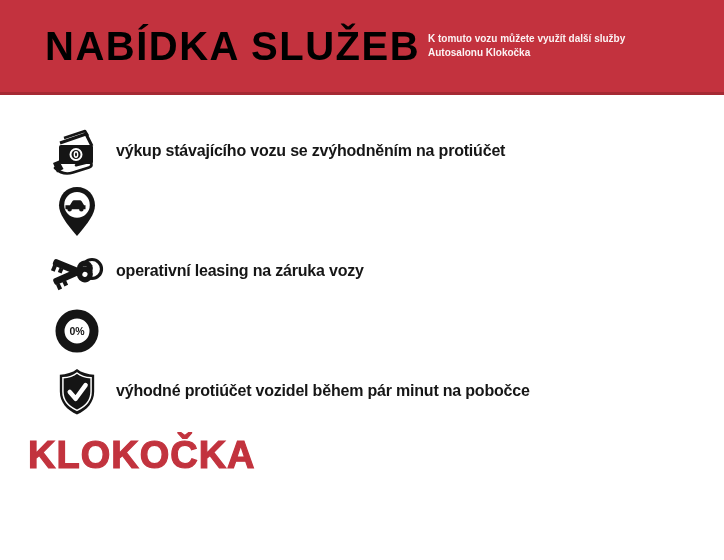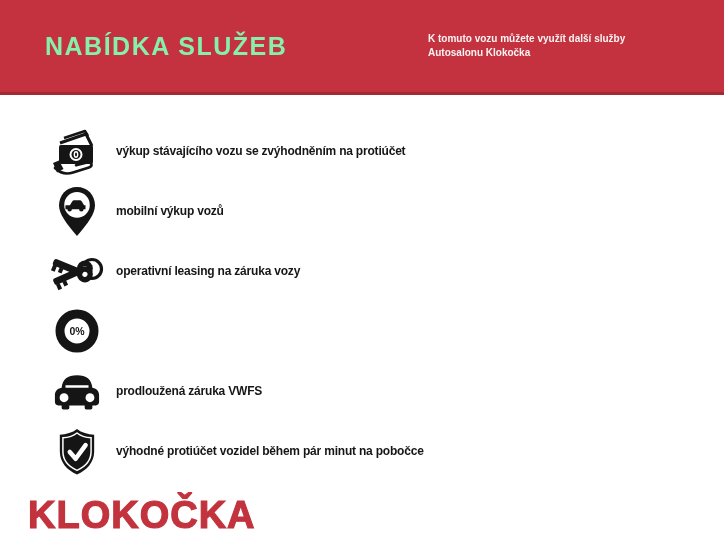--- a/index.html
+++ b/index.html
@@ -16,22 +16,22 @@
     height: 95px;
     background: #c3323e;
     border-bottom: 3px solid #a52933;
     display: flex;
     justify-content: space-between;
     align-items: center;
     padding: 0 28px 0 45px;
   }
   .banner-title {
     margin: 0;
-    color: #86efac;
-    font-size: 25px;
+    color: #000000;
+    font-size: 40px;
     font-weight: bold;
     letter-spacing: 1.5px;
     white-space: nowrap;
   }
   .banner-sub {
     width: 268px;
     color: rgba(255,255,255,0.94);
     font-size: 10px;
     font-weight: bold;
     line-height: 1.42;
@@ -47,21 +47,21 @@
   }
   .icon-box {
     width: 62px;
     flex: none;
     display: flex;
     justify-content: center;
     align-items: center;
   }
   .service-label {
     margin-left: 8px;
-    font-size: 12px;
+    font-size: 16px;
     font-weight: bold;
     color: #161616;
     letter-spacing: -0.2px;
     white-space: nowrap;
   }
   .icon-box svg { display: block; }
 
   
   .footer { padding: 13px 0 0 28px; }
   .logo-text {
@@ -102,21 +102,20 @@
   </div>
 
   <div class="service-row">
     <span class="icon-box">
       <svg width="42" height="53" viewBox="0 0 44 56">
         <path d="M22,2 C11,2 3,10.5 3,21.5 C3,30.5 10,40 22,54 C34,40 41,30.5 41,21.5 C41,10.5 33,2 22,2 Z" fill="#151515"></path>
         <circle cx="22" cy="21" r="13.5" fill="#ffffff"></circle>
         <path d="M14.5,21.5 l2.6,-4.4 c0.4,-0.7 1,-1.1 1.8,-1.1 h6.2 c0.8,0 1.4,0.4 1.8,1.1 l2.6,4.4 h1.5 v4.2 h-2 a2.4,2.4 0 0 1 -4.8,0 h-7.6 a2.4,2.4 0 0 1 -4.8,0 h-2 v-4.2 z" fill="#151515"></path>
       </svg>
     </span>
-    <span class="service-label">mobilní výkup vozů</span>
   </div>
 
   <div class="service-row">
     <span class="icon-box">
       <svg width="60" height="46" viewBox="0 0 60 46">
         <circle cx="45" cy="21" r="9.5" fill="none" stroke="#151515" stroke-width="3.2"></circle>
         <g transform="rotate(-24 37 21)">
           <rect x="4" y="17.5" width="34" height="7" rx="2.5" fill="#151515"></rect>
           <rect x="5" y="24" width="4" height="6" fill="#151515"></rect>
           <rect x="12" y="24" width="4" height="5" fill="#151515"></rect>
@@ -137,31 +136,20 @@
 
   <div class="service-row">
     <span class="icon-box">
       <svg width="46" height="46" viewBox="0 0 46 46">
         <circle cx="23" cy="23" r="17" fill="none" stroke="#151515" stroke-width="9"></circle>
         <text x="23" y="27" text-anchor="middle" font-family="Liberation Sans, sans-serif" font-size="10.5" font-weight="bold" fill="#151515">0%</text>
       </svg>
     </span>
   </div>
 
-  <div class="service-row">
-    <span class="icon-box">
-      <svg width="48" height="40" viewBox="0 0 50 41">
-        <path d="M9,17 C10,8 15,4 25,4 C35,4 40,8 41,17 C46,18 48,21 48,25 v7 c0,2 -1.5,3.5 -3.5,3.5 h-3.5 v2.5 c0,1 -0.8,1.8 -1.8,1.8 h-4.4 c-1,0 -1.8,-0.8 -1.8,-1.8 v-2.5 H17 v2.5 c0,1 -0.8,1.8 -1.8,1.8 h-4.4 c-1,0 -1.8,-0.8 -1.8,-1.8 v-2.5 H5.5 C3.5,35.5 2,34 2,32 v-7 c0,-4 2,-7 7,-8 z" fill="#151515"></path>
-        <rect x="13" y="14.5" width="24" height="2.6" fill="#ffffff"></rect>
-        <circle cx="11.5" cy="27.5" r="4.6" fill="#ffffff"></circle>
-        <circle cx="38.5" cy="27.5" r="4.6" fill="#ffffff"></circle>
-      </svg>
-    </span>
-    <span class="service-label">prodloužená záruka VWFS</span>
-  </div>
 
   <div class="service-row">
     <span class="icon-box">
       <svg width="40" height="47" viewBox="0 0 44 52">
         <path d="M22,1 C17,5 10,7 3,7.5 V26 c0,12 8,20.5 19,25.5 11,-5 19,-13.5 19,-25.5 V7.5 C34,7 27,5 22,1 Z" fill="#151515"></path>
         <path d="M22,1 C17,5 10,7 3,7.5 V26 c0,12 8,20.5 19,25.5 11,-5 19,-13.5 19,-25.5 V7.5 C34,7 27,5 22,1 Z" transform="translate(22,26) scale(0.82) translate(-22,-26)" fill="none" stroke="#ffffff" stroke-width="2"></path>
         <path d="M14,26.5 l6.5,7.5 11,-15" fill="none" stroke="#ffffff" stroke-width="5" stroke-linecap="round" stroke-linejoin="round"></path>
       </svg>
     </span>
     <span class="service-label">výhodné protiúčet vozidel během pár minut na pobočce</span>

